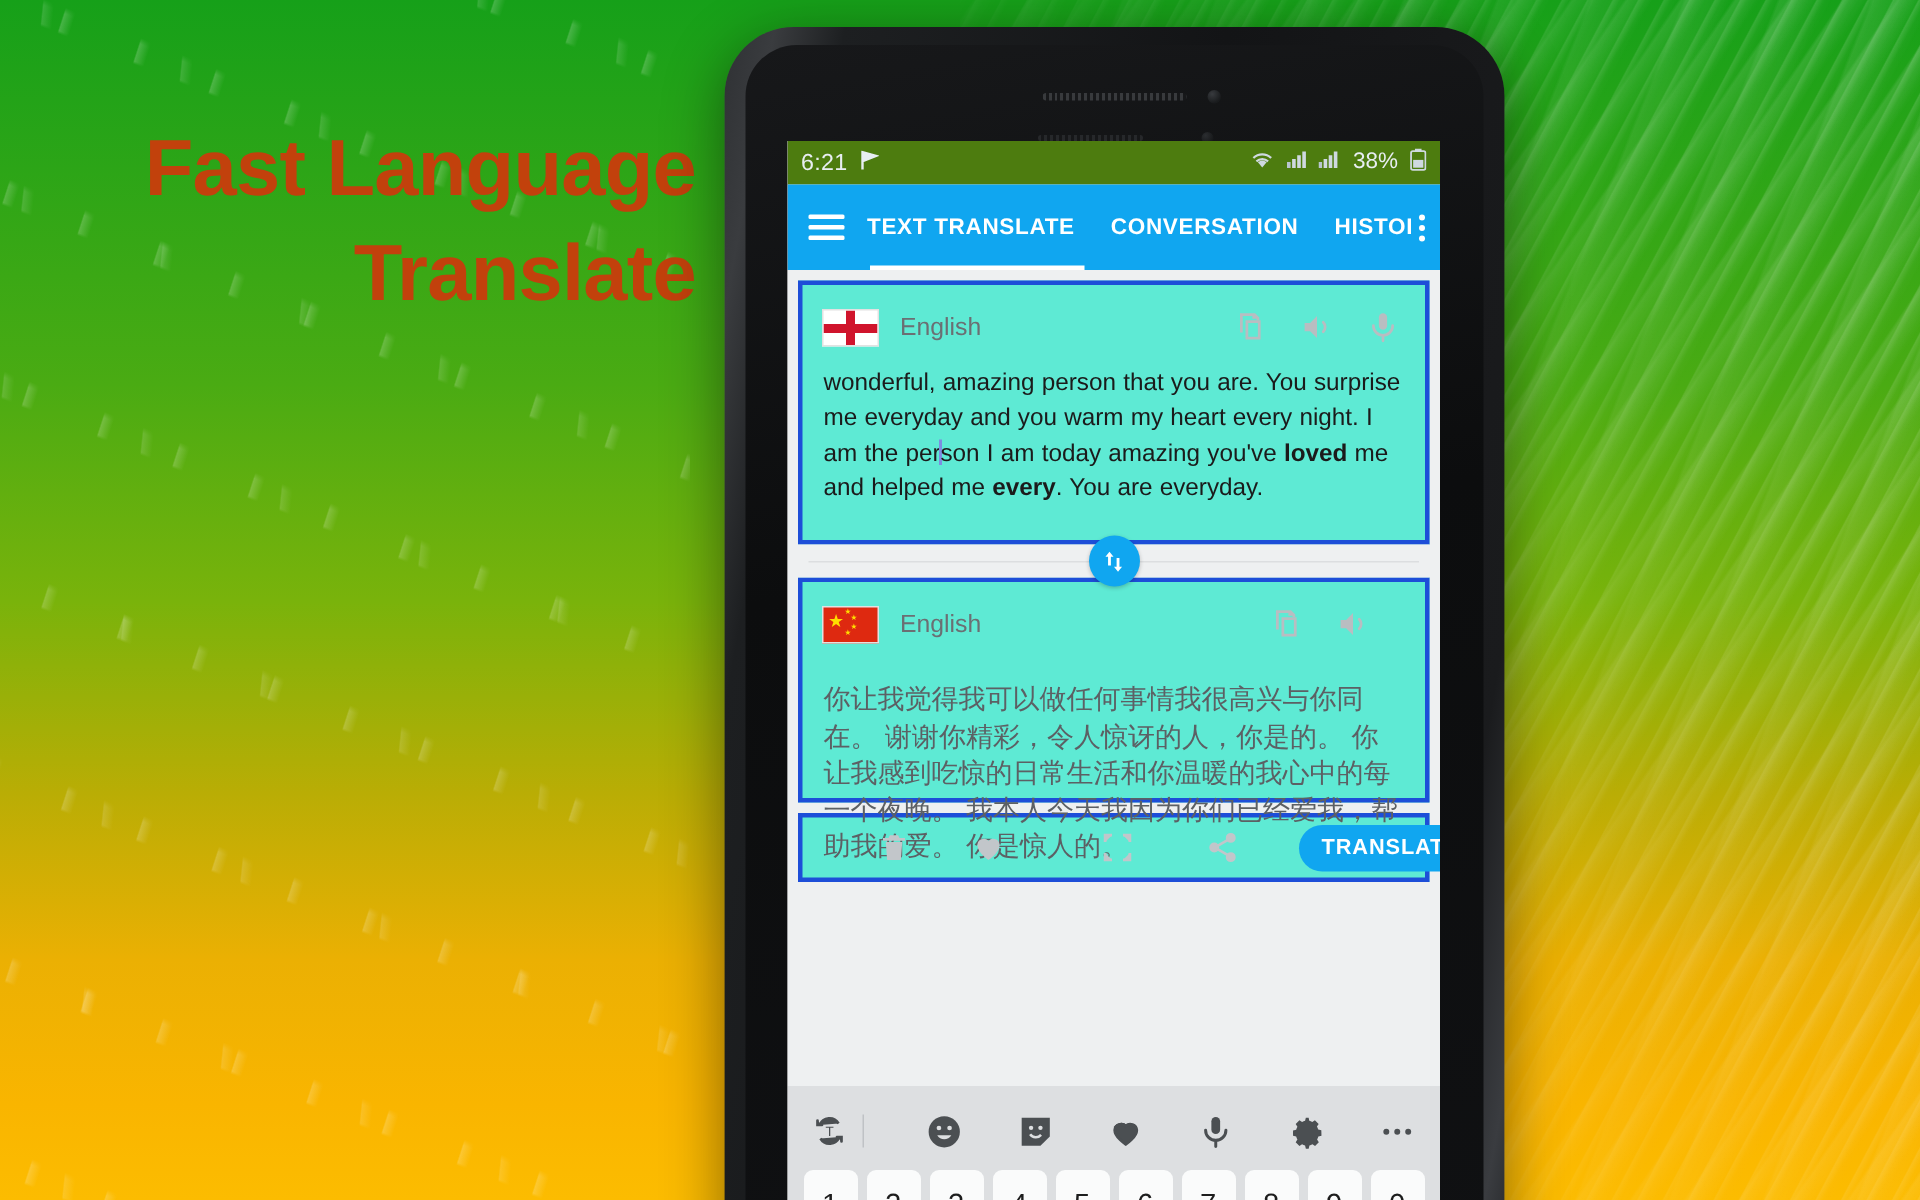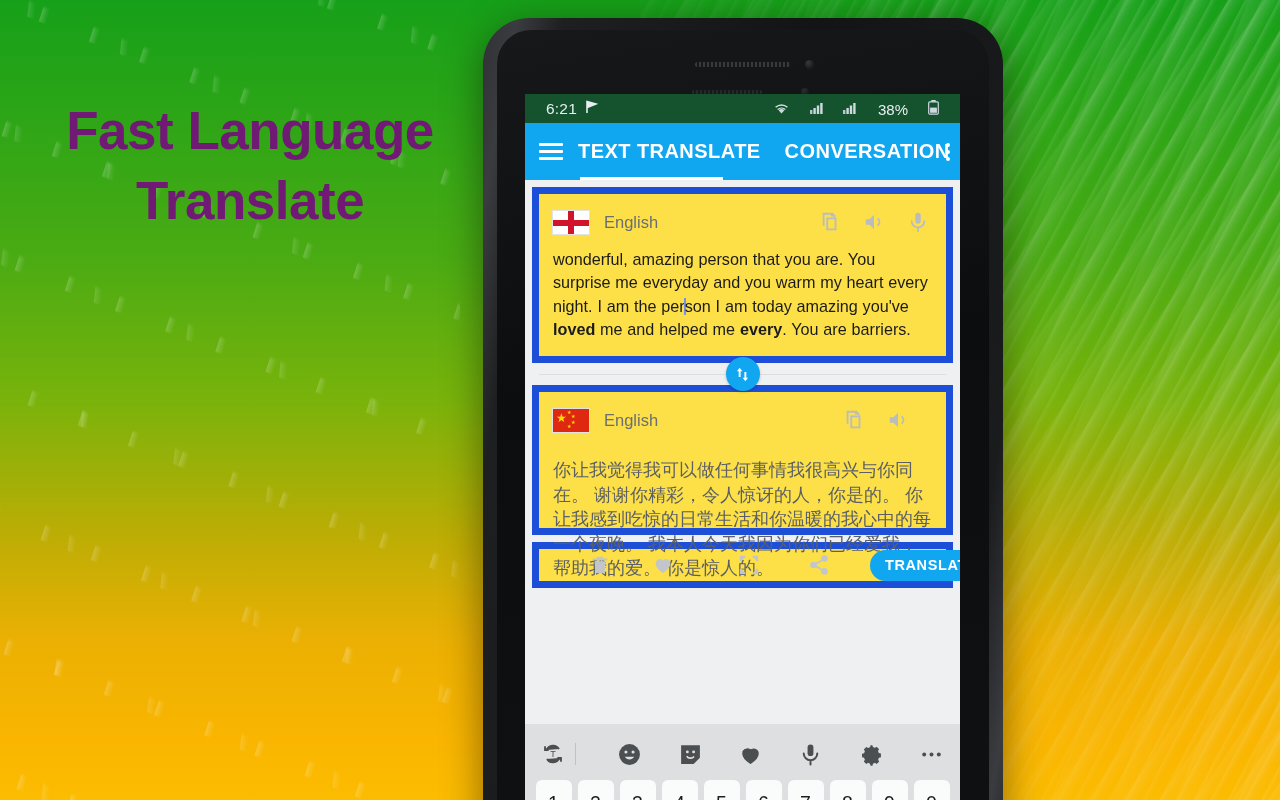--- a/index.html
+++ b/index.html
@@ -69,23 +69,22 @@
             mask-image: repeating-linear-gradient(22deg, rgba(0,0,0,0) 0 38px, rgba(0,0,0,1) 40px 52px, rgba(0,0,0,0) 56px 120px);
     opacity: .65;
     pointer-events: none;
   }
 
   
   #promo-text {
     position: absolute;
     left: 0; top: 78px;
     width: 500px;
-    text-align: center;
-    color: #701a75;
-    margin-top: 18px;
+    text-align: right;
+    color: #c2410c;
   }
   #promo-title {
     font-size: 53px;
     font-weight: bold;
     line-height: 1.32;
     letter-spacing: -0.5px;
     padding: 0 36px;
   }
   #promo-sub {
     margin-top: 52px;
@@ -140,51 +139,51 @@
     position: absolute;
     left: 42px; top: 76px;
     width: 435px; height: 784px;
     overflow: hidden;
     background: #ffffff;
   }
 
   
   #statusbar {
     height: 29px;
-    background: #14532d;
+    background: #4d7c0f;
     color: #e8eef2;
     display: flex; align-items: center;
-    padding: 0 21px;
+    padding: 0 9px;
     font-size: 15px;
   }
   #status-time { font-size: 15.5px; letter-spacing: .2px; }
   #status-flag { margin-left: 8px; font-size: 12px; }
   #status-right {
     margin-left: auto;
-    display: flex; align-items: flex-end; gap: 20px;
+    display: flex; align-items: flex-start; gap: 8px;
   }
   #battery-pct { font-size: 15px; margin-left: 2px; }
 
   
   #appbar {
     height: 57px;
     background: #10a6f0;
     display: flex; align-items: center;
     position: relative;
     color: #fff;
   }
   #menu-icon {
     width: 24px; height: 17px;
     margin-left: 14px; margin-right: 14px;
     display: flex; flex-direction: column; justify-content: space-between;
     flex: none;
   }
   #menu-icon i { display:block; height: 3px; background: #fff; border-radius: 1px; }
   .tab {
-    font-size: 20px; font-weight: bold;
+    font-size: 15px; font-weight: bold;
     letter-spacing: .45px;
     white-space: nowrap;
     padding: 0 1px;
     margin-right: 22px;
   }
   #tab-underline {
     position: absolute;
     left: 55px; bottom: 0;
     width: 143px; height: 3px;
     background: #ffffff;
@@ -192,22 +191,22 @@
   #overflow-icon {
     position: absolute; right: 10px; top: 50%;
     transform: translateY(-50%);
     display: flex; flex-direction: column; gap: 3px;
   }
   #overflow-icon i { width: 4px; height: 4px; border-radius: 50%; background:#fff; display:block; }
 
   
   #app-body { background: #eef0f1; height: 544px; padding: 7px 7px 0 7px; position: relative; }
   .card {
-    background: #fde047;
-    border: 7px solid #1d4ed8;
+    background: #5eead4;
+    border: 3px solid #1d4ed8;
   }
 
   
   #source-card { height: 176px; position: relative; overflow: hidden; }
   .lang-row {
     height: 56px;
     display: flex; align-items: center;
     padding: 0 13px;
   }
   .flag {
@@ -424,21 +423,21 @@
             </span>
             <span>
               <svg class="ico" viewBox="0 0 24 24">
                   <rect x="9" y="2" width="6" height="12" rx="3"></rect>
                   <path d="M5 11a7 7 0 0 0 14 0M12 18v4" fill="none" stroke="#b9bdc1" stroke-width="2" stroke-linecap="round"></path>
                 </svg>
             </span>
           </span>
         </div>
         <div class="text-clip">
-          <div id="source-text"><span>happy to be with you. Thank you for being the wonderful, amazing person that you are. You surprise me everyday and you warm my heart every night. I am the per</span><span id="caret"></span><span>son I am today amazing you've </span><b>loved</b><span> me and helped me </span><b>every</b><span>. You are barriers.</span></div>
+          <div id="source-text"><span>happy to be with you. Thank you for being the wonderful, amazing person that you are. You surprise me everyday and you warm my heart every night. I am the per</span><span id="caret"></span><span>son I am today amazing you've </span><b>loved</b><span> me and helped me </span><b>every</b><span>. You are everyday.</span></div>
         </div>
       </div>
 
       <div id="swap-zone">
         <div id="swap-line"></div>
         <div id="swap-btn">
           <svg width="19" height="19" viewBox="0 0 24 24" fill="#fff">
               <path d="M8.4 3.6l3.4 4.2h-2.2v7.4H7.2V7.8H5zM15.6 20.4l-3.4-4.2h2.2V8.8h2.4v7.4h2.2z"></path>
             </svg>
         </div>

